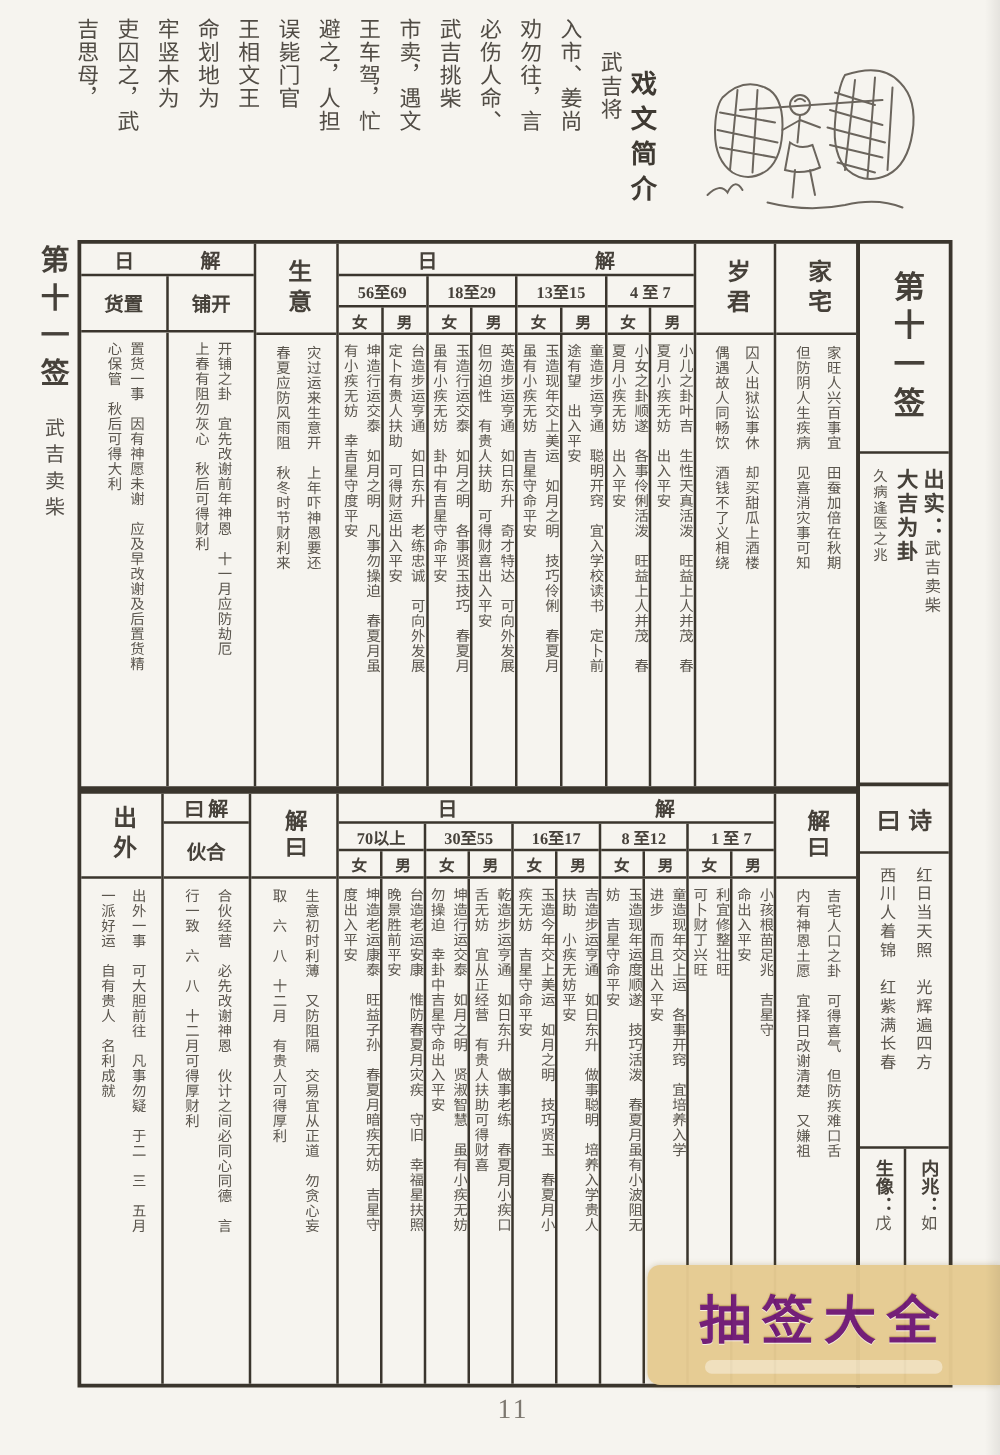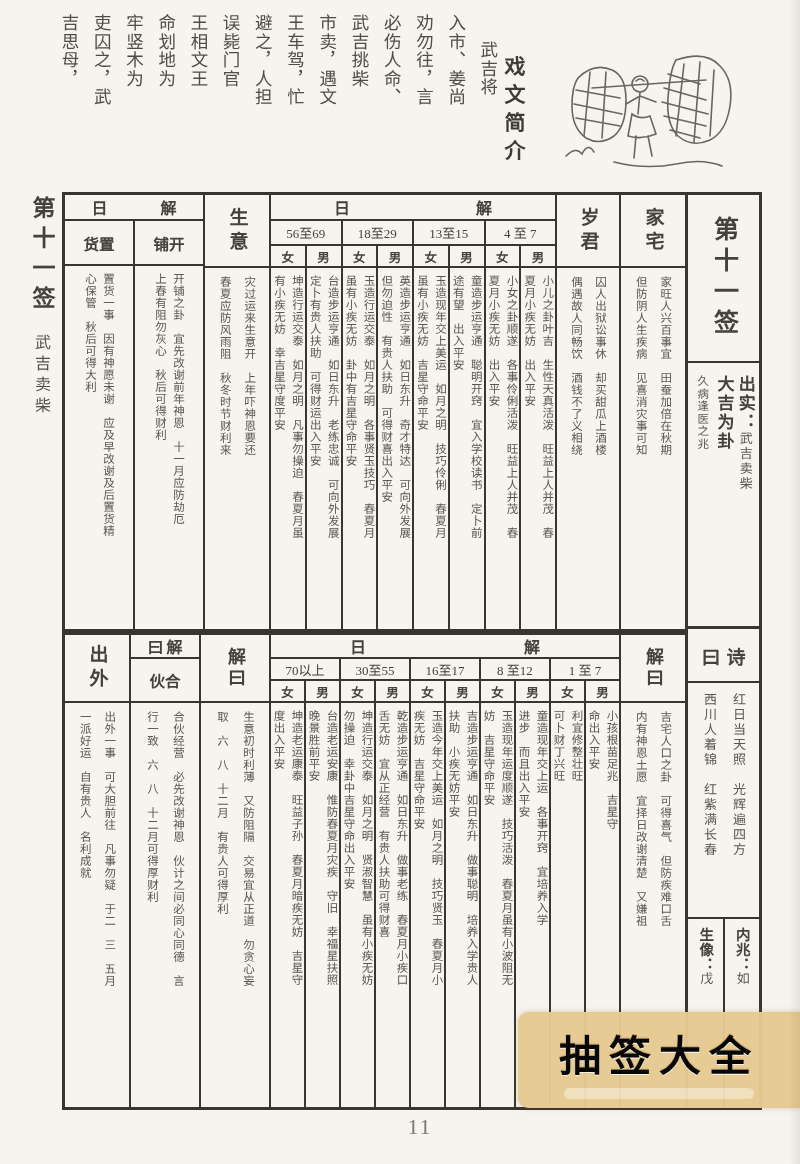--- a/index.html
+++ b/index.html
@@ -38,21 +38,21 @@
   .sp.cmp{justify-content:center;gap:3px;}
   .subrow{display:flex;border-bottom:2px solid var(--bc);align-items:center;text-align:center;
       font-weight:700;font-size:15.5px;color:#46413a;}
   .subrow.t1{height:43px;} .subrow.b1{height:42px;}
   .subrow>*{flex:1;}
   .subrow>*+*{border-left:2px solid var(--bc);align-self:stretch;display:flex;align-items:center;justify-content:center;}
   .subrow>*:first-child{display:flex;align-items:center;justify-content:center;align-self:stretch;}
   .ages{flex:1;display:flex;}
   .ac{flex:1;display:flex;flex-direction:column;}
   .ac+.ac{border-left:2px solid var(--bc);}
-  .r{border-bottom:2px solid var(--bc);text-align:right;font-weight:400;font-size:13px;
+  .r{border-bottom:2px solid var(--bc);text-align:right;font-weight:700;font-size:13px;
      color:#46413a;display:flex;align-items:center;justify-content:center;}
   .t-top .r{height:23px;} .t-bot .r{height:20px;}
   .g{border-bottom:2px solid var(--bc);display:flex;flex-direction:row-reverse;}
   .t-top .g{height:20px;} .t-bot .g{height:20px;}
   .gc{flex:1;text-align:center;font-size:12.5px;font-weight:700;color:#46413a;
       display:flex;align-items:center;justify-content:center;}
   .gc:nth-child(2){border-right:2px solid var(--bc);}
   .brow{flex:1;display:flex;flex-direction:row-reverse;overflow:hidden;}
   .half{flex:1;display:flex;flex-direction:row-reverse;justify-content:center;gap:4px;padding-top:7px;overflow:hidden;}
   .hf{border-right:2px solid var(--bc);}
@@ -76,24 +76,24 @@
   .sd .l{font-size:13px;line-height:16px;letter-spacing:2px;}
   .se{flex:1;display:flex;flex-direction:row-reverse;}
   .sec{flex:1;display:flex;justify-content:center;padding-top:8px;}
   .sec:nth-child(2){border-right:2px solid var(--bc);}
   .sec .l{font-size:13px;}
   .sec .bl{font-size:14.5px;font-weight:700;color:#46413a;}
   
   .wm{position:absolute;left:518px;top:1012px;width:282px;height:96px;background:#e6cb92;
       border-radius:10px 0 0 10px;display:flex;flex-direction:column;align-items:center;
       justify-content:center;opacity:.97;box-shadow:0 0 6px rgba(120,90,20,.25);}
-  .wm-text{font-size:42px;font-weight:700;letter-spacing:8px;color:#000000;
+  .wm-text{font-size:42px;font-weight:700;letter-spacing:8px;color:#701a75;
       text-shadow:0 1px 0 rgba(255,255,255,.75),0 -1px 1px rgba(140,100,20,.45);}
   .wm-sub{width:190px;height:11px;margin-top:5px;background:rgba(255,255,255,.4);border-radius:6px;}
-  .pageno{position:absolute;left:398px;top:1114px;width:44px;text-align:center;
+  .pageno{position:absolute;left:398px;top:1114px;width:44px;text-align:left;
       font-size:22px;color:#7d7870;letter-spacing:2px;}
 </style>
 </head>
 <body>
 
 <div class="sheet">
 
   <div class="intro-title">戏文简介</div>
   <svg class="illus" width="200" height="132" viewBox="0 0 200 132">
     <g stroke="#6b655d" fill="none" stroke-width="1.6" stroke-linecap="round">

